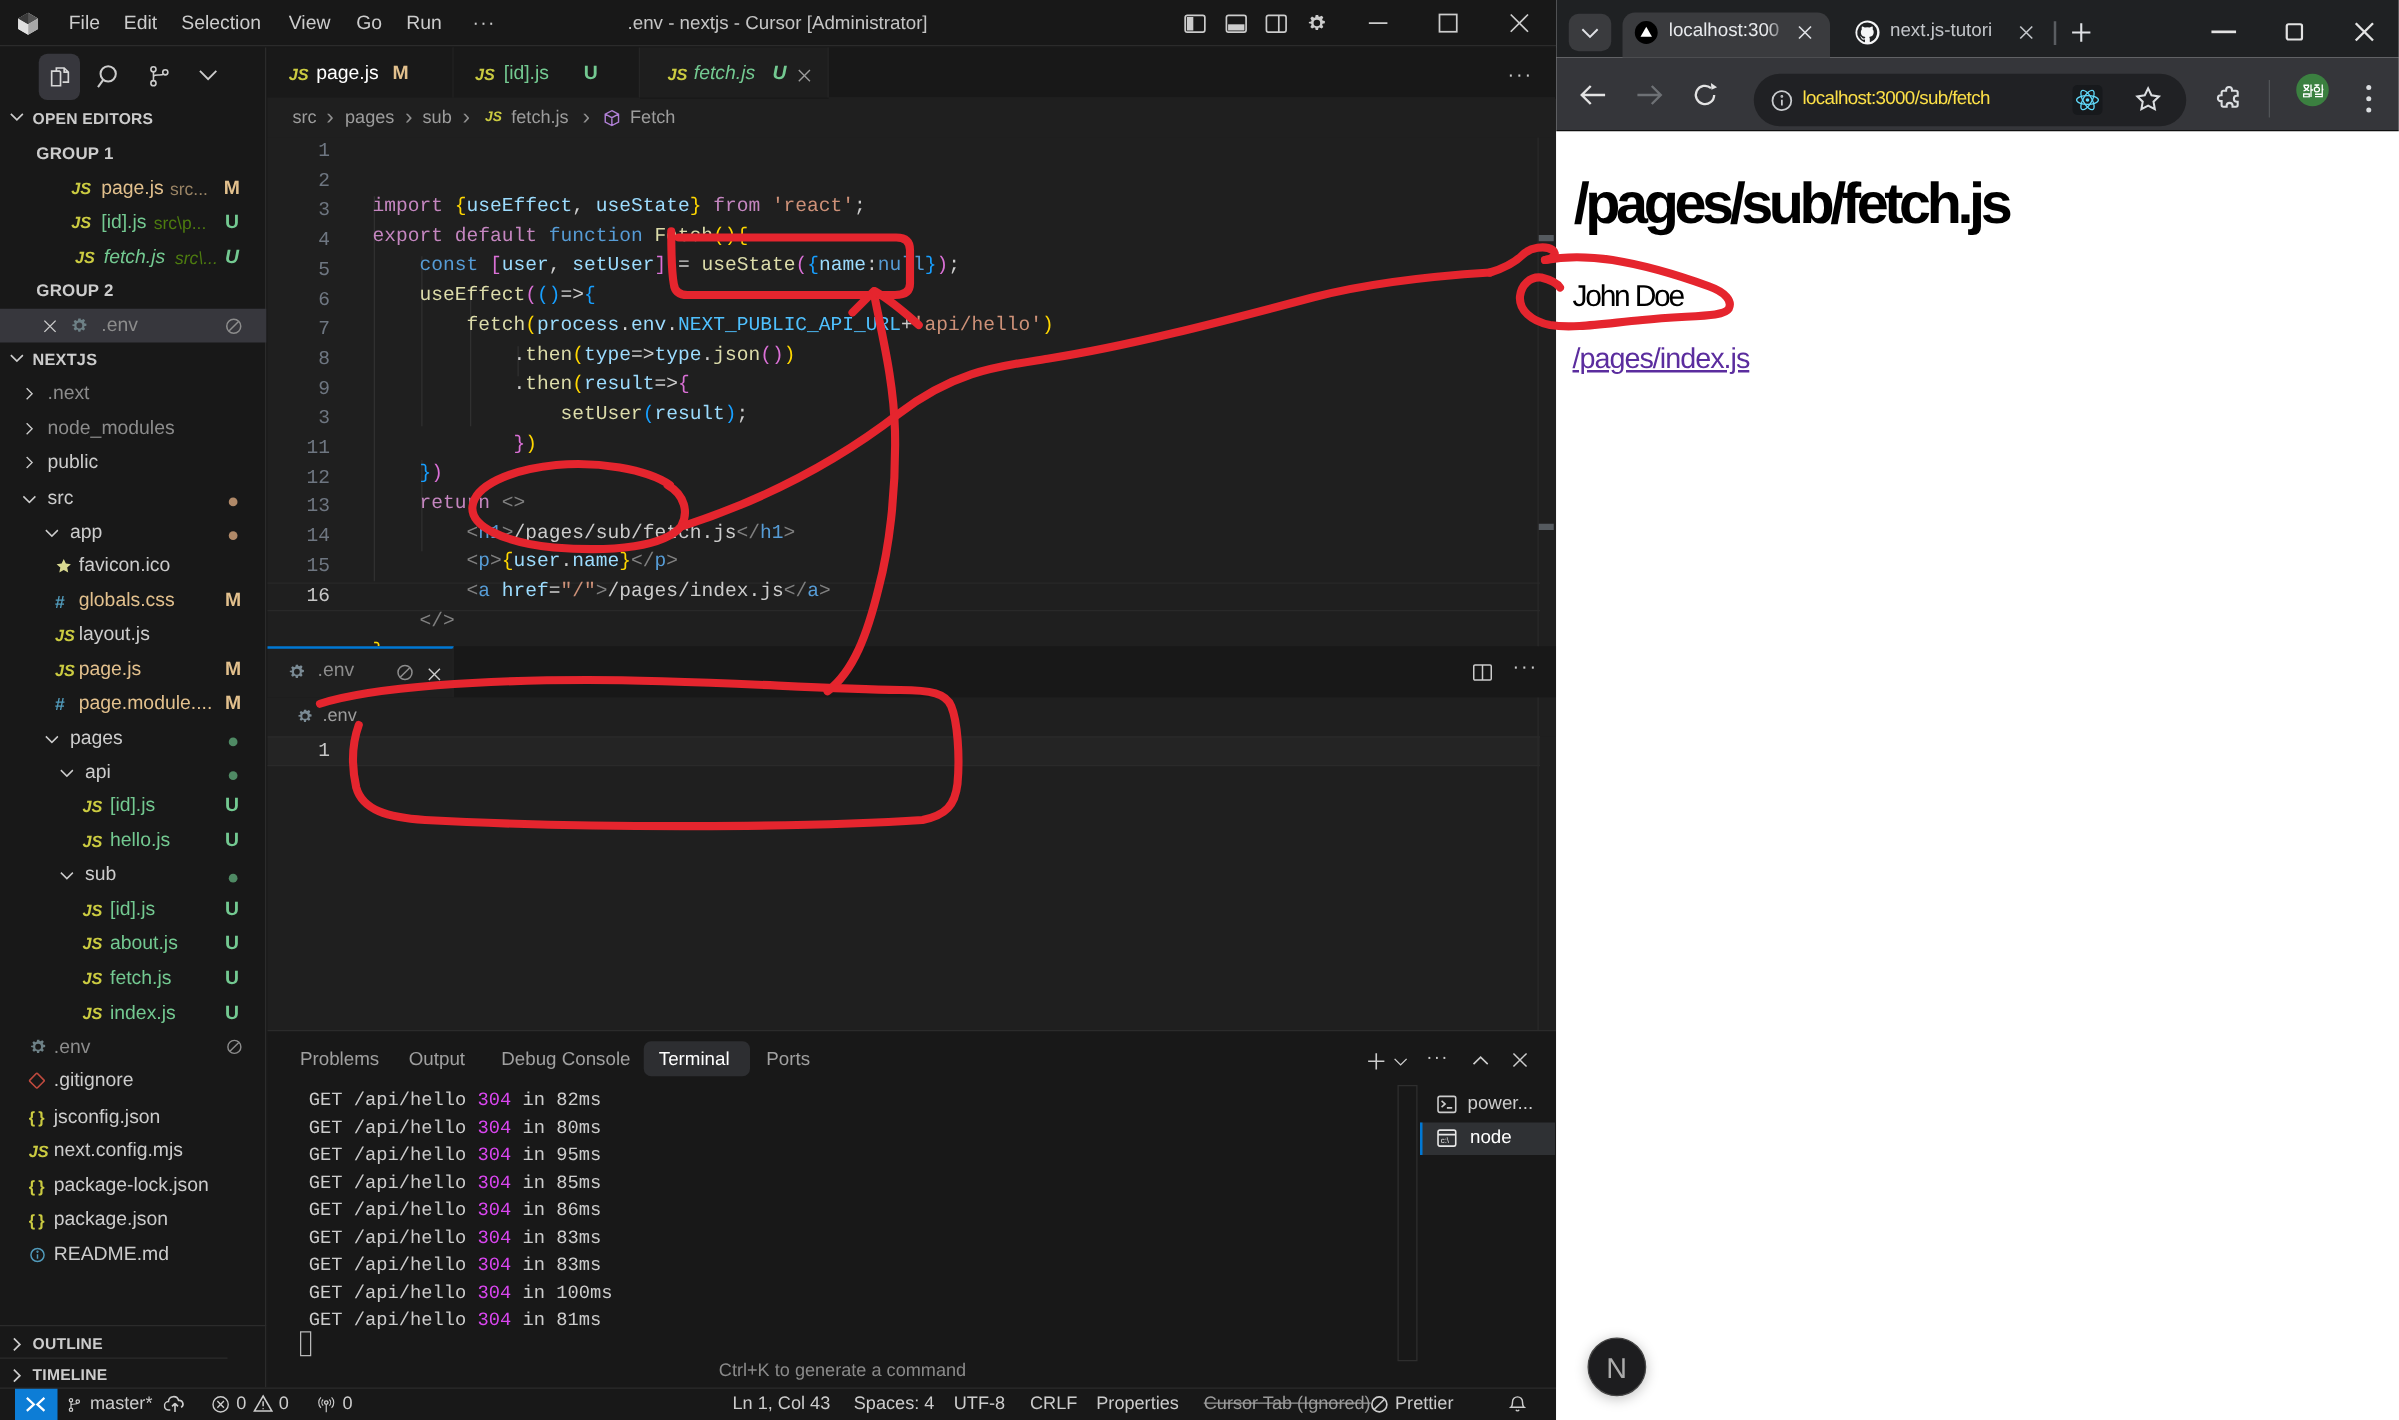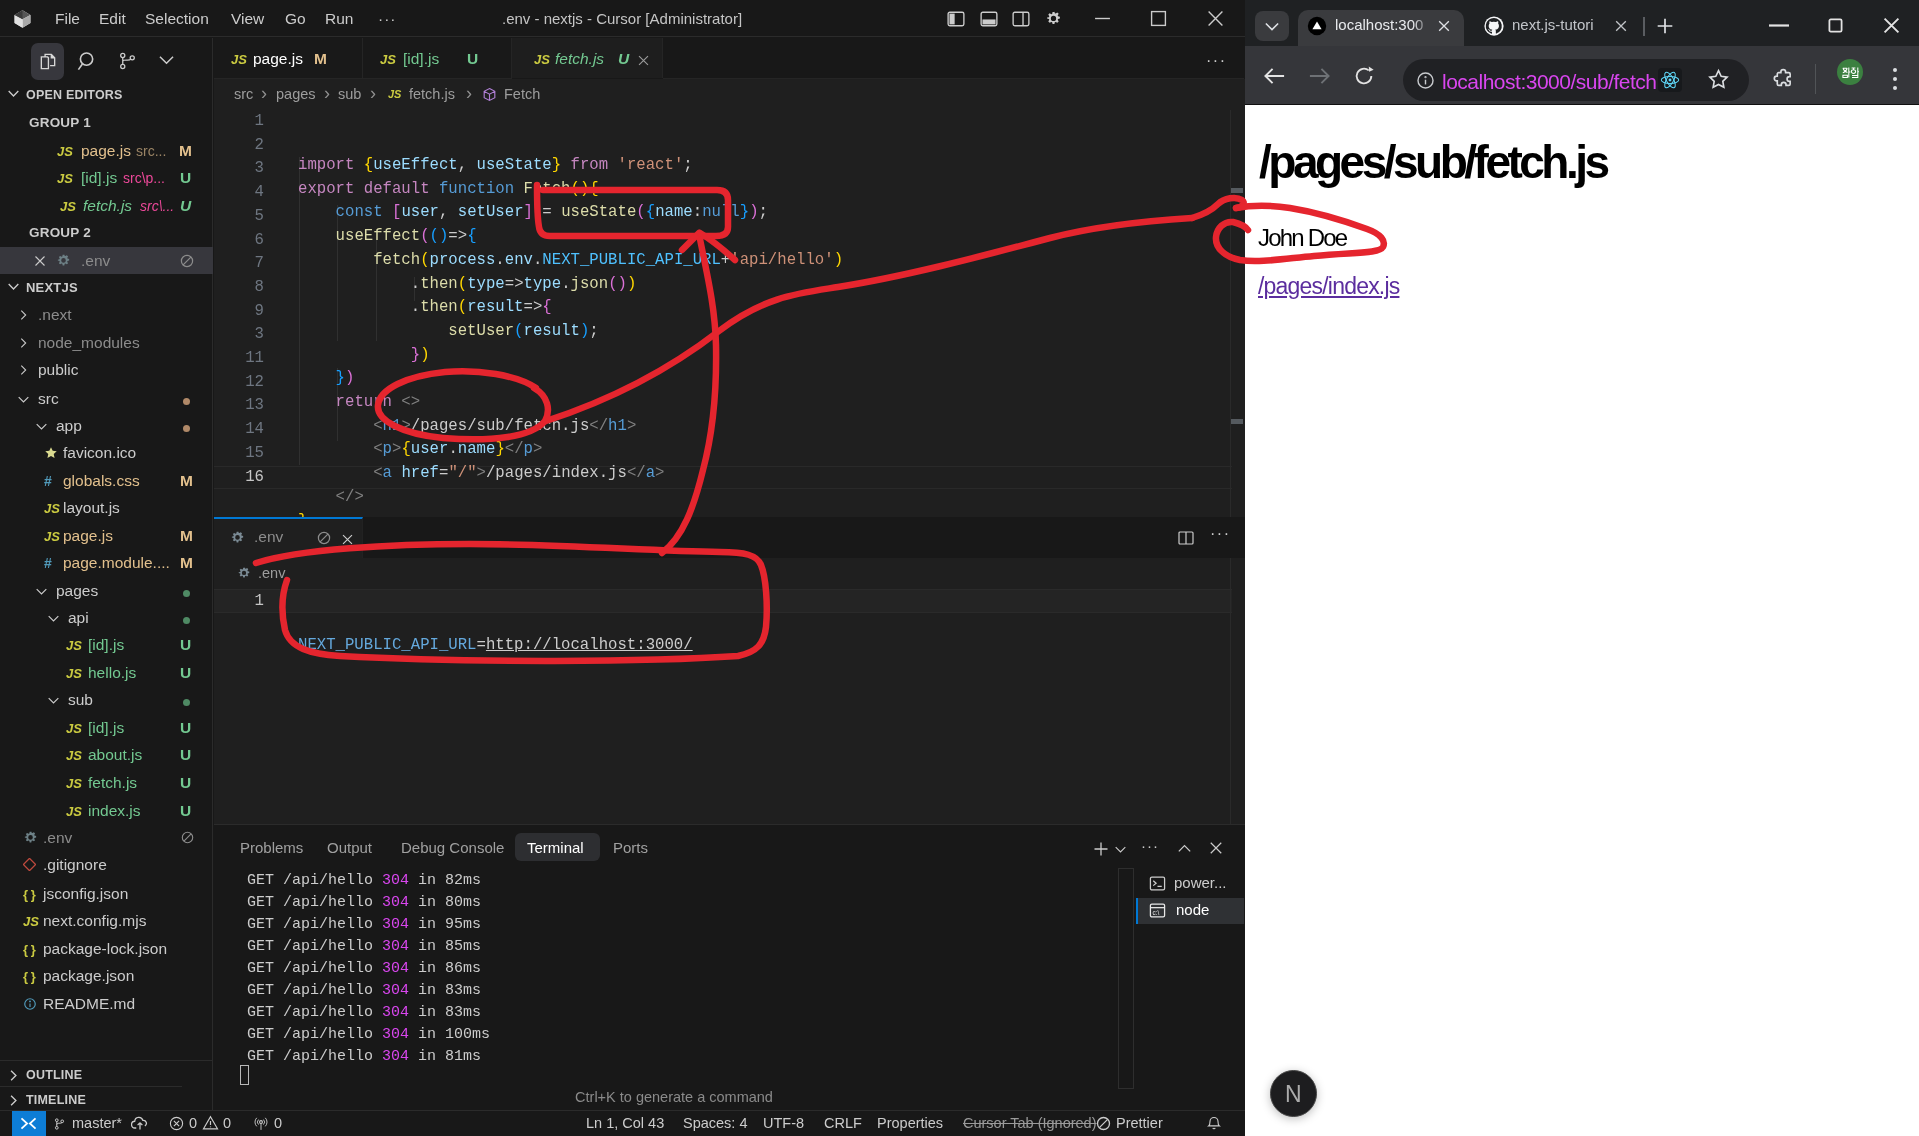--- a/index.html
+++ b/index.html
@@ -10,21 +10,21 @@
 #vsc { position:absolute; left:0; top:0; width:1245px; height:1136px; background:#181818; color:#cccccc; }
 #titlebar { position:absolute; left:0; top:0; width:1245px; height:37px; background:#181818; border-bottom:1px solid #2b2b2b; }
 .menu { position:absolute; top:0; height:37px; line-height:37px; font-size:15.5px; color:#cccccc; }
 #wtitle { position:absolute; top:0; height:37px; line-height:37px; font-size:15px; color:#c5c5c5; }
 #sidebar { position:absolute; left:0; top:38px; width:213px; height:1072px; background:#181818; border-right:1px solid #2b2b2b; }
 .sbhead { position:absolute; font-size:12.5px; font-weight:bold; color:#cccccc; letter-spacing:.2px; }
 .treerow { position:absolute; left:0; width:213px; height:28px; font-size:15.5px; color:#cccccc; white-space:nowrap; }
 .treerow span { position:absolute; top:50%; transform:translateY(-50%); }
 .jsbadge { font-weight:bold; font-style:italic; font-size:13px; color:#cbcb41; }
 .grn { color:#73C991; } .org { color:#E2C08D; } .gry { color:#8c8c8c; }
-.dgrn { color:#ec4899; } .dorg { color:#9a8465; }
+.dgrn { color:#4d7c0f; } .dorg { color:#9a8465; }
 #editor { position:absolute; left:214px; top:38px; width:1031px; height:1072px; background:#1f1f1f; }
 .mono { font-family:"Liberation Mono", monospace; }
 #tabbar1 { position:absolute; left:0; top:0; width:1031px; height:41px; background:#181818; }
 .tab { position:absolute; top:0; height:40px; border-right:1px solid #252525; font-size:15.5px; }
 .tabact { background:#1e1e1e; }
 #crumb1 { position:absolute; left:0; top:41px; width:1031px; height:31px; background:#1f1f1f; font-size:14.5px; color:#9d9d9d; }
 .crar { font-size:18px; line-height:14px; color:#909090; }
 #code1 { position:absolute; left:0; top:72px; width:1031px; height:407px; background:#1f1f1f; }
 .cl { position:absolute; left:84px; height:23.7px; line-height:23.7px; font-size:15.66px; white-space:pre; color:#cccccc;margin-top:44px; }
 .ln { position:absolute; width:50px; text-align:right; height:23.7px; line-height:23.7px; font-size:15.66px; color:#6e7681; }
@@ -419,21 +419,20 @@
           </svg>
       <div class="abs" style="left:996px;top:8px;color:#cccccc;font-size:16px;letter-spacing:1.5px">···</div>
       <div class="abs" style="left:0;top:41px;width:1031px;height:31px;background:#1f1f1f;font-size:14.5px;color:#9d9d9d">
         <svg class="abs" style="left:23px;top:8px" width="14" height="14" viewBox="0 0 16.8 16.8" fill="#7a8a94">
               <path fill-rule="evenodd" d="M9.3 1.3l.4 1.8.8.34 1.7-.96 1.3 1.3-.96 1.7.34.8 1.82.4v1.84l-1.82.4-.34.8.96 1.7-1.3 1.3-1.7-.96-.8.34-.4 1.82H7.46l-.4-1.82-.8-.34-1.7.96-1.3-1.3.96-1.7-.34-.8-1.82-.4V7.46l1.82-.4.34-.8-.96-1.7 1.3-1.3 1.7.96.8-.34.4-1.82h1.84zM8.4 10.9a2.6 2.6 0 100-5.2 2.6 2.6 0 000 5.2z"></path>
             </svg>
         <span class="abs" style="left:44px;top:7px">.env</span>
       </div>
       <div class="abs" style="left:0;top:72.4px;width:1018px;height:23.7px;background:rgba(255,255,255,0.025);border-top:1px solid #2a2a2a;border-bottom:1px solid #2a2a2a"></div>
       <div class="ln mono" style="left:0;top:73px;color:#c6c6c6">1</div>
-      <div class="cl mono" style="left:84px;top:73px"><span style="color:#64a8dc">NEXT_PUBLIC_API_URL</span>=<span style="text-decoration:underline">http://localhost:3000/</span></div>
     </div>
     <div class="abs" style="left:1016px;top:72px;width:1px;height:407px;background:#2a2a2a"></div>
     <div class="abs" style="left:1017px;top:150px;width:12px;height:5px;background:#555a5f"></div>
     <div class="abs" style="left:1017px;top:381px;width:12px;height:5px;background:#555a5f"></div>
     <div class="abs" style="left:1016px;top:520px;width:1px;height:266px;background:#2a2a2a"></div>
     <div id="panel">
       <div class="ptab" style="left:26px">Problems</div>
       <div class="ptab" style="left:113px">Output</div>
       <div class="ptab" style="left:187px">Debug Console</div>
       <div class="abs" style="left:301px;top:8px;width:85px;height:28px;background:#2d2e31;border-radius:6px"></div>
@@ -575,21 +574,21 @@
     <svg class="abs" style="left:108px;top:19px" width="22" height="22" viewBox="0 0 24 24">
           <path d="M20 12 a8 8 0 1 1 -2.8 -6.1" fill="none" stroke="#e3e3e3" stroke-width="2"></path>
           <polygon points="17.2,1.5 17.6,7.4 22.5,5.2" fill="#e3e3e3"></polygon>
         </svg>
     <div class="abs" style="left:158px;top:13px;width:346px;height:42px;background:#202124;border-radius:21px">
       <svg class="abs" style="left:13px;top:12px" width="19" height="19" viewBox="0 0 24 24" fill="none" stroke="#c8cbce" stroke-width="1.8">
             <circle cx="12" cy="12" r="9.5"></circle>
             <path d="M12 11 V17"></path>
             <circle cx="12" cy="7.8" r="0.5" fill="#c8cbce"></circle>
           </svg>
-      <div class="abs" style="left:39px;top:11px;color:#d946ef;font-size:21px;letter-spacing:-0.5px">localhost:3000/sub/fetch</div>
+      <div class="abs" style="left:39px;top:11px;color:#fde047;font-size:15px;letter-spacing:-0.5px">localhost:3000/sub/fetch</div>
       <div class="abs" style="left:255px;top:9px;width:24px;height:24px;background:#17191c;border-radius:4px">
         <svg class="abs" style="left:1px;top:1px" width="22" height="22" viewBox="0 0 24 24" fill="none" stroke="#61dafb" stroke-width="1.1">
               <ellipse cx="12" cy="12" rx="9.5" ry="3.8"></ellipse>
               <ellipse cx="12" cy="12" rx="9.5" ry="3.8" transform="rotate(60 12 12)"></ellipse>
               <ellipse cx="12" cy="12" rx="9.5" ry="3.8" transform="rotate(120 12 12)"></ellipse>
               <circle cx="12" cy="12" r="1.6" fill="#61dafb" stroke="none"></circle>
             </svg>
       </div>
       <svg class="abs" style="left:304px;top:9px" width="23" height="23" viewBox="0 0 24 24" fill="none" stroke="#dbdee1" stroke-width="1.7">
             <path d="M12 2.8 L14.8 8.6 21 9.5 16.5 13.9 17.6 20.1 12 17.2 6.4 20.1 7.5 13.9 3 9.5 9.2 8.6 Z"></path>

